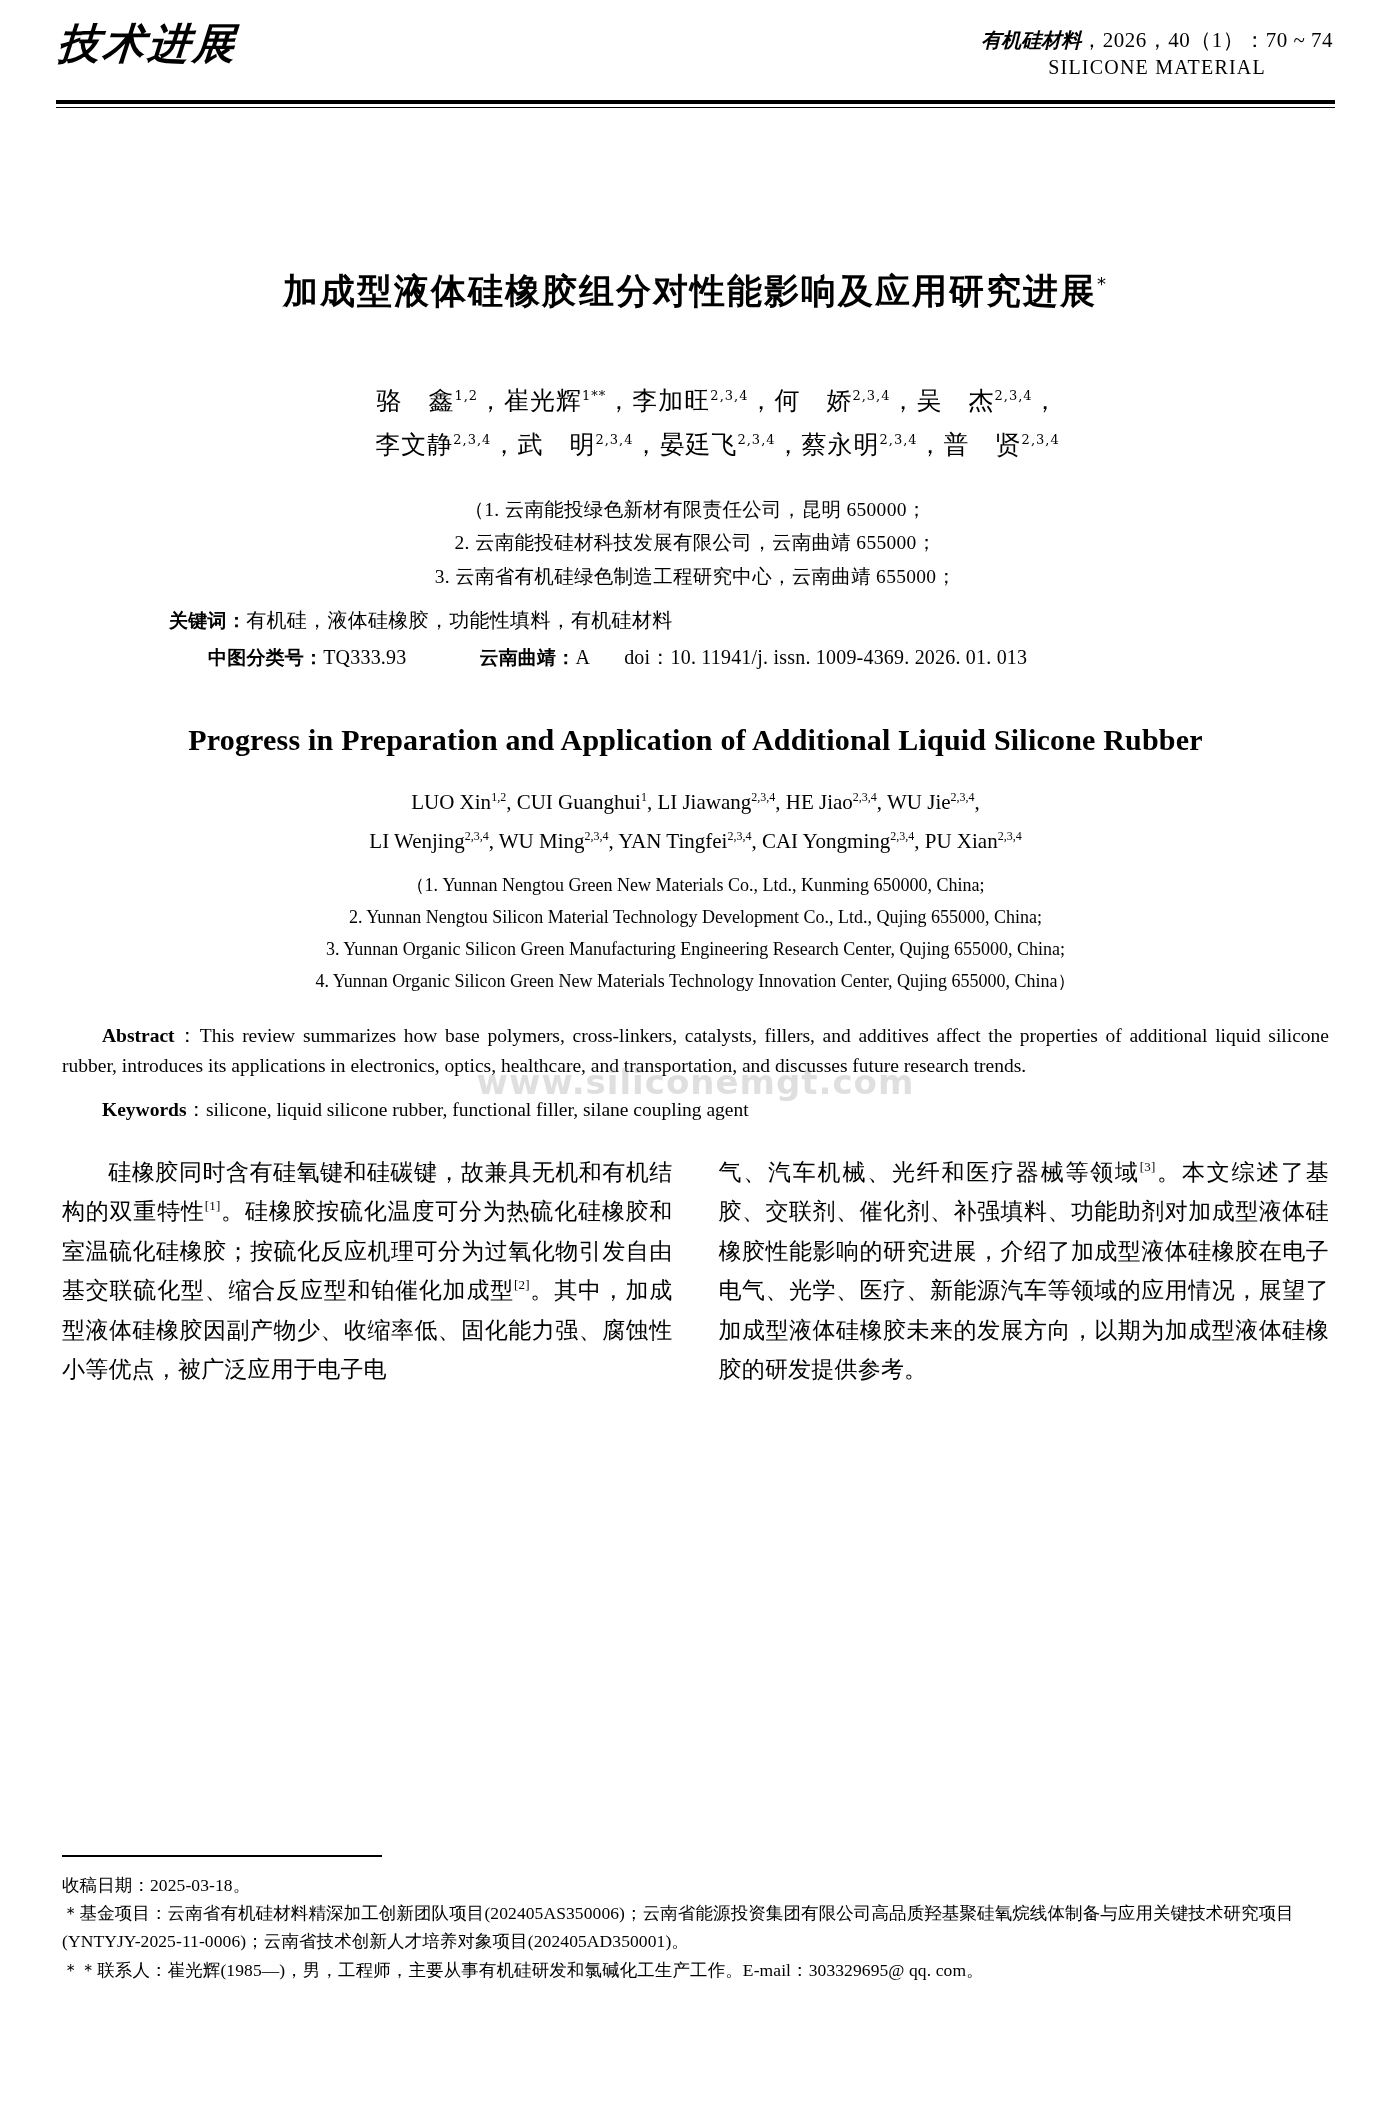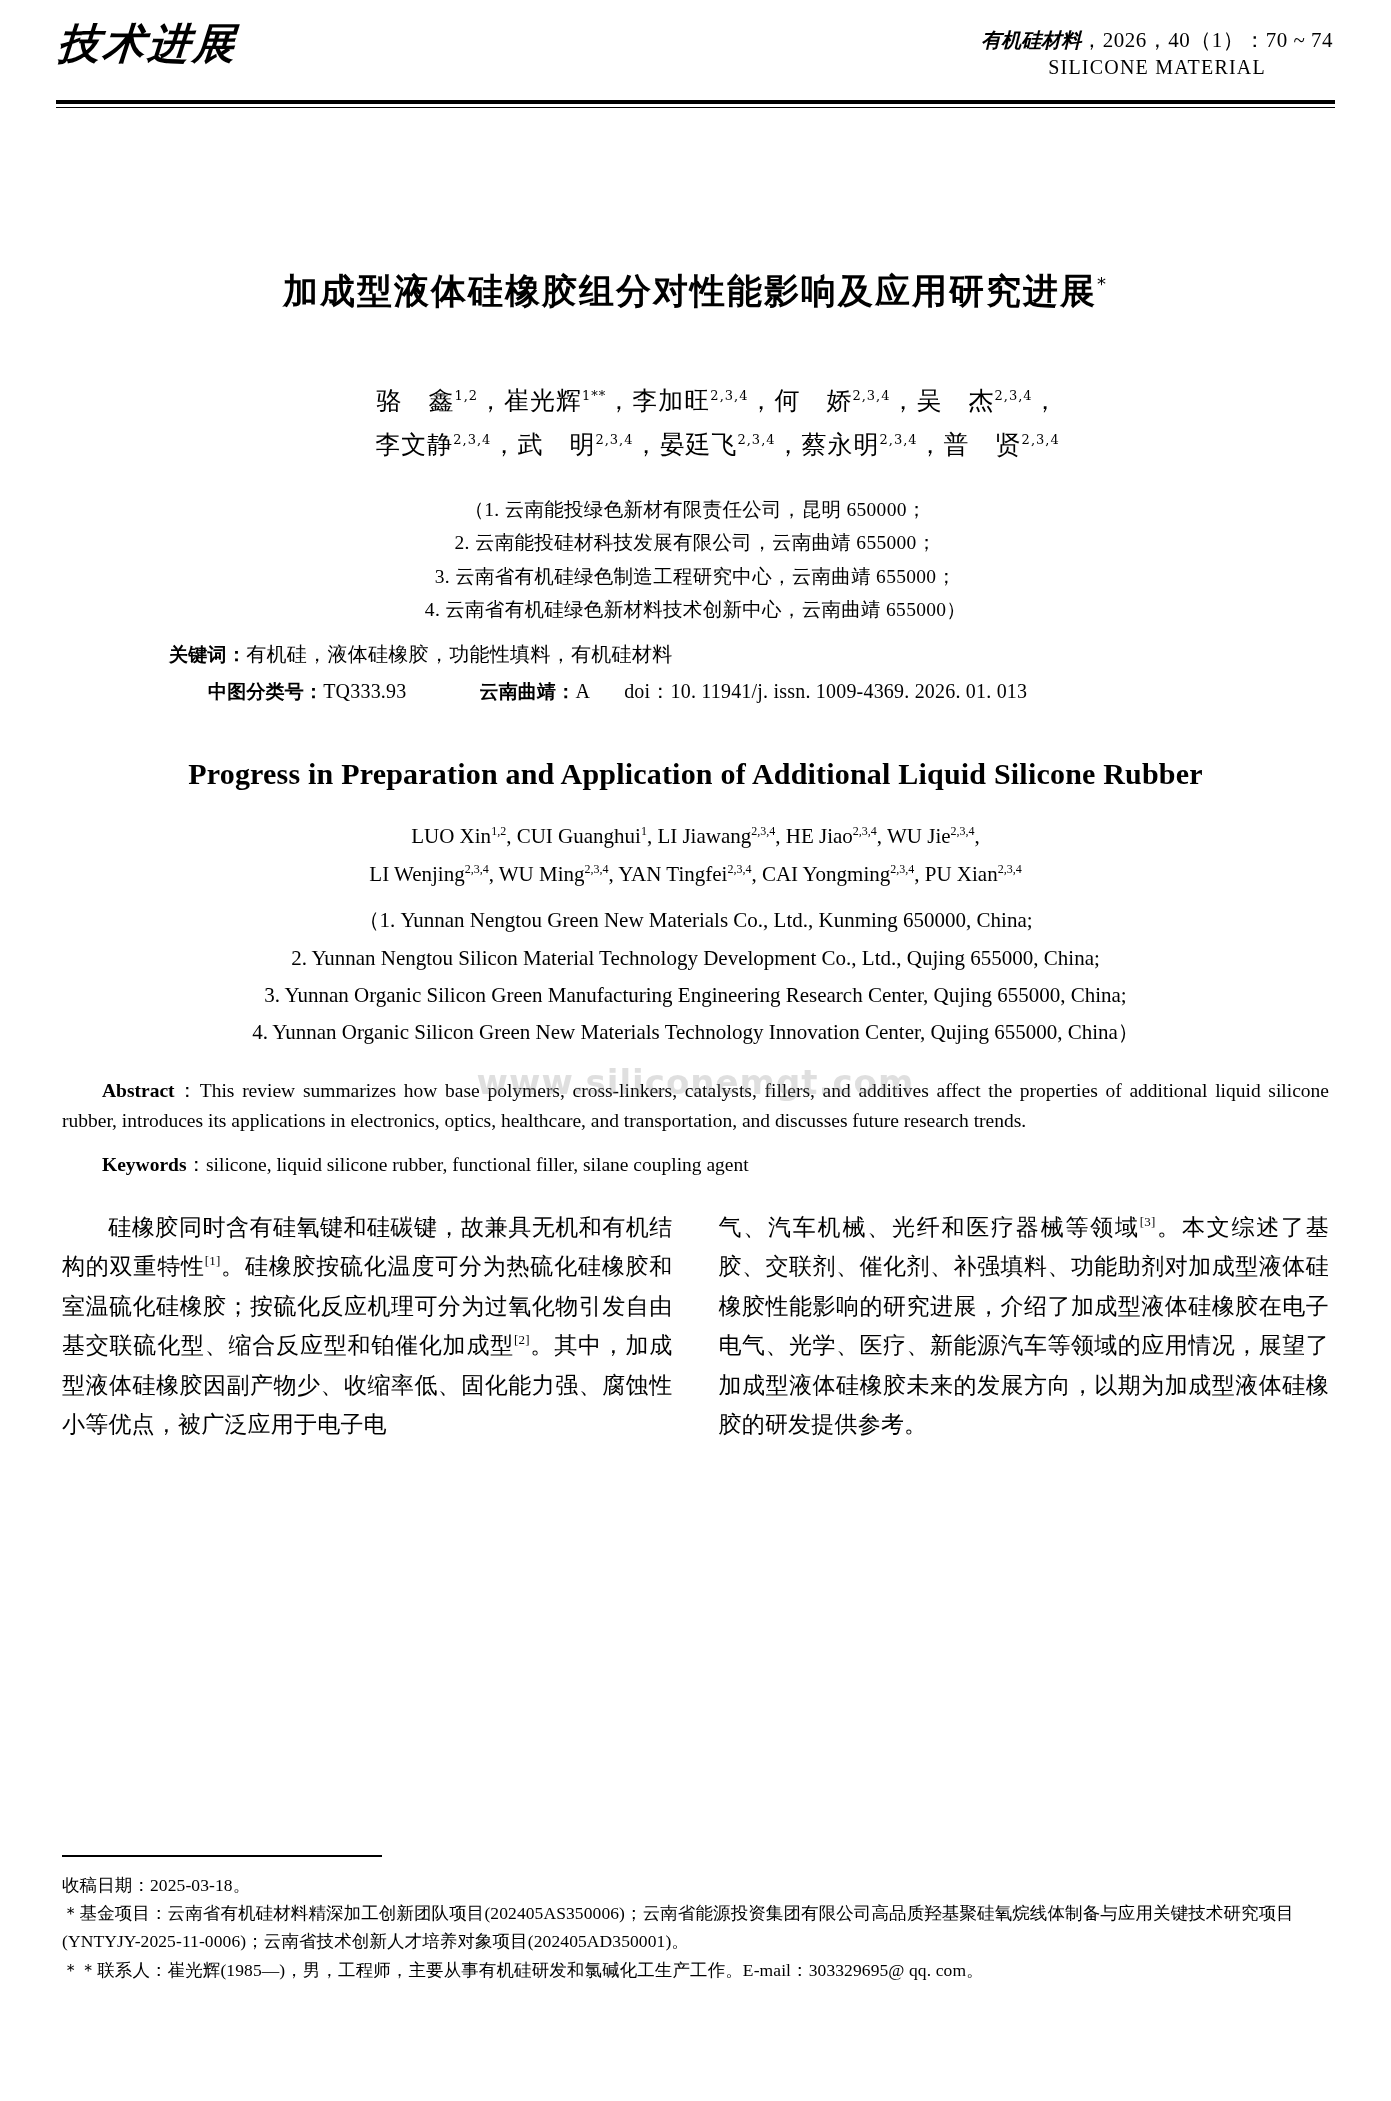--- a/index.html
+++ b/index.html
@@ -180,21 +180,21 @@
     font-family: "Liberation Serif", serif;
     font-size: 21px;
     line-height: 1.85;
     margin-top: 26px;
   }
   .authors-en sup { font-size: 12px; vertical-align: super; }
 
   .affil-en {
     text-align: center;
     font-family: "Liberation Serif", serif;
-    font-size: 21px;
+    font-size: 18px;
     line-height: 1.78;
     margin-top: 8px;
   }
 
   .abstract-en {
     margin: 24px 62px 0 62px;
     font-family: "Liberation Serif", serif;
     font-size: 19.5px;
     line-height: 1.56;
     text-align: justify;
@@ -290,21 +290,20 @@
     </div>
     <div>
       <span><span>李文静</span><sup>2,3,4</sup></span>，<span><span>武　明</span><sup>2,3,4</sup></span>，<span><span>晏廷飞</span><sup>2,3,4</sup></span>，<span><span>蔡永明</span><sup>2,3,4</sup></span>，<span><span>普　贤</span><sup>2,3,4</sup></span>
     </div>
   </div>
 
   <div class="affil-cn">
     <div>（1. 云南能投绿色新材有限责任公司，昆明 650000；</div>
     <div>2. 云南能投硅材科技发展有限公司，云南曲靖 655000；</div>
     <div>3. 云南省有机硅绿色制造工程研究中心，云南曲靖 655000；</div>
-    <div>4. 云南省有机硅绿色新材料技术创新中心，云南曲靖 655000）</div>
   </div>
 
 
   <div class="keywords-cn"><span class="indent2"></span><span class="lbl">关键词：</span><span>有机硅，液体硅橡胶，功能性填料，有机硅材料</span></div>
 
   <div class="clc-line"><span class="indent2"></span><span class="lbl">中图分类号：</span><span>TQ333.93</span><span class="gap-md"></span><span class="lbl">云南曲靖：</span><span>A</span><span class="gap-md"></span><span>doi：10. 11941/j. issn. 1009-4369. 2026. 01. 013</span></div>
 
   <div class="title-en">Progress in Preparation and Application of Additional Liquid Silicone Rubber</div>
 
   <div class="watermark">www.siliconemgt.com</div>

